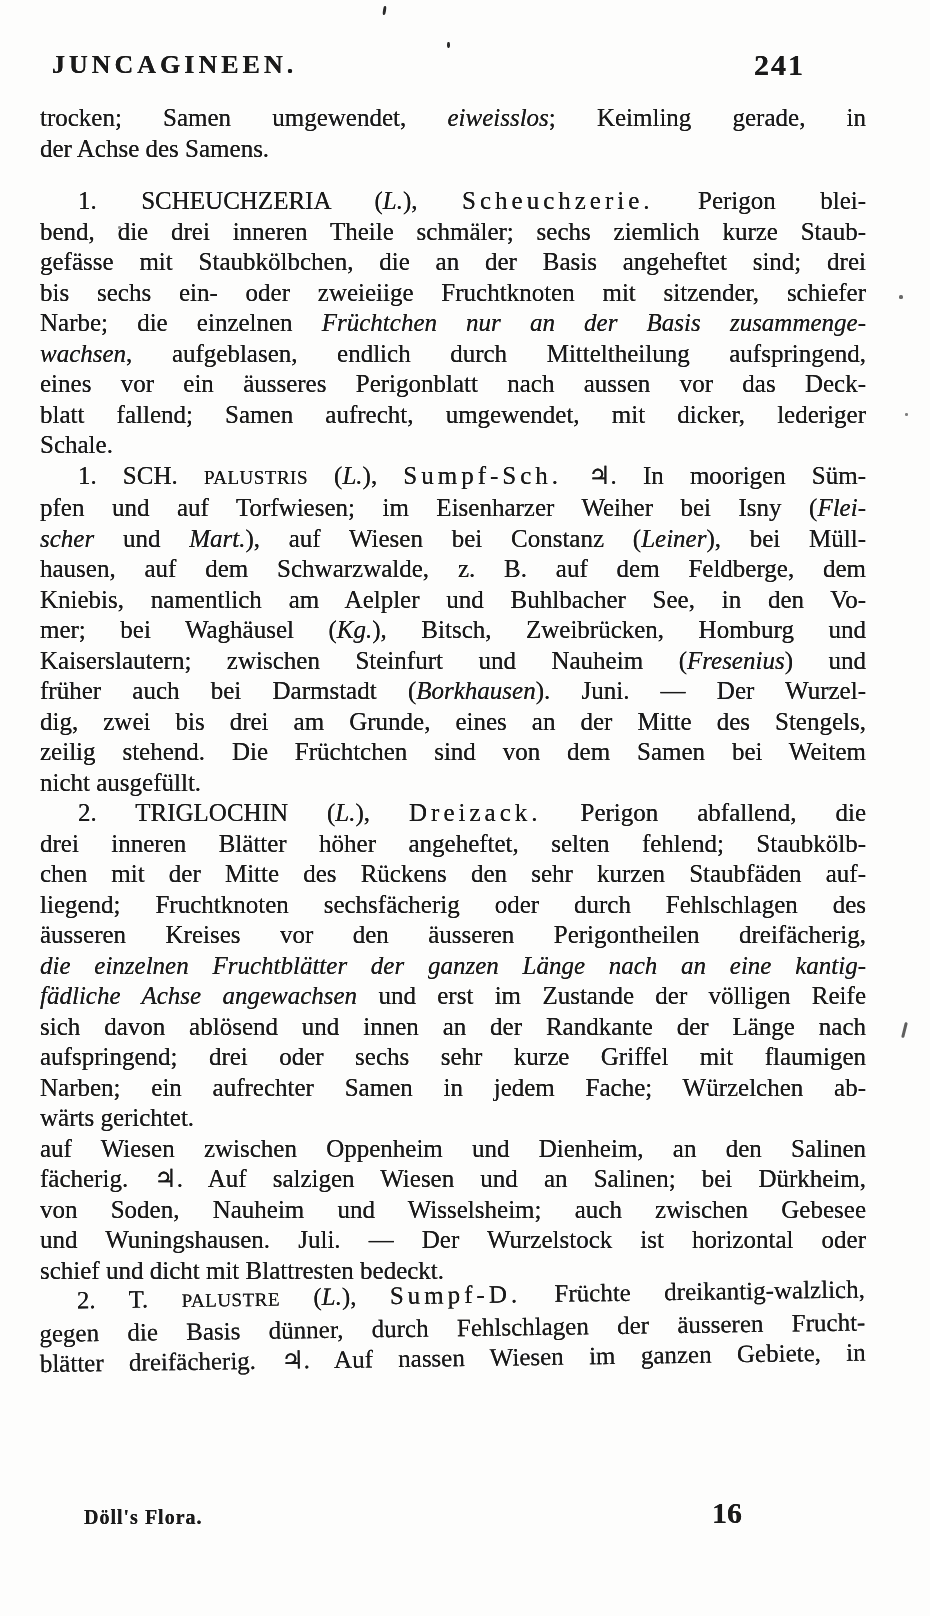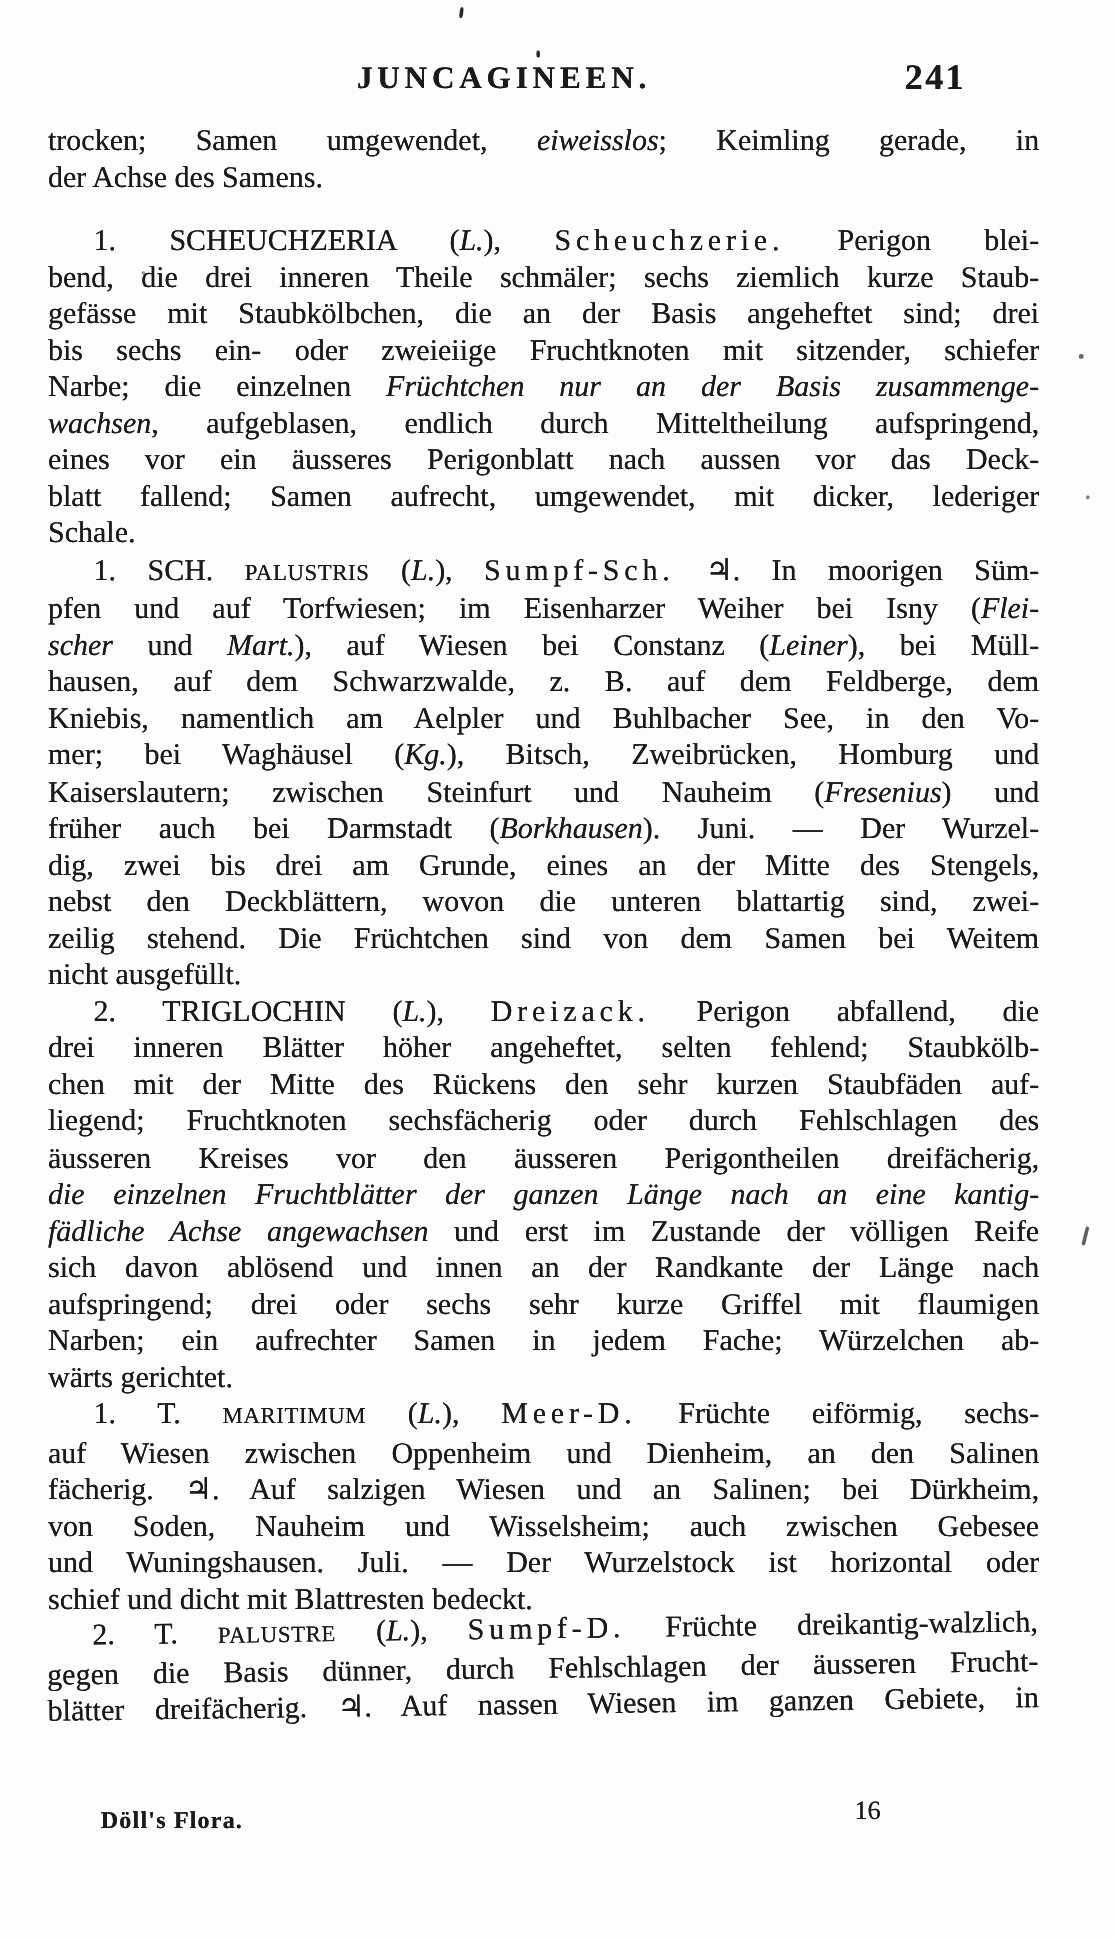--- a/index.html
+++ b/index.html
@@ -10,21 +10,21 @@
     font-family:"Liberation Serif","DejaVu Serif",serif;
     color:var(--ink);
     overflow:hidden;
   }
   .page { position:relative; width:930px; height:1616px; }
   .scan-text { text-shadow:0 0 .45px currentColor; }
 
   
   .header { position:absolute; top:50px; left:52px; right:52px; height:40px; }
   .htitle {
-    position:absolute; left:0; right:90px; text-align:center;
+    position:absolute; left:0; right:90px; 
     font-size:26px; font-weight:bold; letter-spacing:4px;
   }
   .pnum {
     position:absolute; right:73px; top:-2px;
     font-size:30px; font-weight:bold; letter-spacing:2px;
   }
 
   
   .textblock {
     position:absolute; top:103px; left:40px; width:826px;
@@ -38,21 +38,21 @@
   .sc { font-size:0.76em; letter-spacing:0.5px; }
   .sp { letter-spacing:4px; }
 
   
   .footer-imprint {
     position:absolute; left:84px; top:1506px;
     font-size:20px; font-weight:bold; letter-spacing:1px;text-align:right;
   }
   .footer-sig {
     position:absolute; left:712px; top:1496px;
-    font-size:22px; font-weight:normal;
+    font-size:30px; font-weight:bold;
   }
 
   
   .speck { position:absolute; background:#2a2a2a; border-radius:40%; }
   .sp1 { left:383px; top:6px;    width:3px; height:9px; transform:rotate(8deg); }
   .sp2 { left:447px; top:42px;   width:3px; height:6px; }
   .sp3 { left:899px; top:295px;  width:4px; height:4px; opacity:.7; }
   .sp4 { left:903px; top:1022px; width:3px; height:16px; transform:rotate(14deg); border-radius:2px; opacity:.75; }
   .sp5 { left:905px; top:413px;  width:3px; height:3px; opacity:.6; }
   .sp6 { left:118px; top:226px;  width:3px; height:3px; opacity:.5; }
@@ -86,39 +86,37 @@
       <div class="para">
         <div class="line just first"><span>1. SCH. </span><span class="sc">PALUSTRIS</span><span> (</span><span class="it">L.</span><span>), </span><span class="sp">Sumpf-Sch.</span><span> ♃. In moorigen Süm-</span></div>
         <div class="line just"><span>pfen und auf Torfwiesen; im Eisenharzer Weiher bei Isny (</span><span class="it">Flei-</span></div>
         <div class="line just"><span class="it">scher</span><span> und </span><span class="it">Mart.</span><span>), auf Wiesen bei Constanz (</span><span class="it">Leiner</span><span>), bei Müll-</span></div>
         <div class="line just"><span>hausen, auf dem Schwarzwalde, z. B. auf dem Feldberge, dem</span></div>
         <div class="line just"><span>Kniebis, namentlich am Aelpler und Buhlbacher See, in den Vo-</span></div>
         <div class="line just"><span>mer; bei Waghäusel (</span><span class="it">Kg.</span><span>), Bitsch, Zweibrücken, Homburg und</span></div>
         <div class="line just"><span>Kaiserslautern; zwischen Steinfurt und Nauheim (</span><span class="it">Fresenius</span><span>) und</span></div>
         <div class="line just"><span>früher auch bei Darmstadt (</span><span class="it">Borkhausen</span><span>). Juni. — Der Wurzel-</span></div>
         <div class="line just"><span>dig, zwei bis drei am Grunde, eines an der Mitte des Stengels,</span></div>
-        <div class="line just"><span>nebst den Deckblättern, wovon die unteren blattartig sind, zwei-</span></div>
         <div class="line just"><span>zeilig stehend. Die Früchtchen sind von dem Samen bei Weitem</span></div>
         <div class="line"><span>nicht ausgefüllt.</span></div>
       </div>
       <div class="para">
         <div class="line just first"><span>2. TRIGLOCHIN (</span><span class="it">L.</span><span>), </span><span class="sp">Dreizack.</span><span> Perigon abfallend, die</span></div>
         <div class="line just"><span>drei inneren Blätter höher angeheftet, selten fehlend; Staubkölb-</span></div>
         <div class="line just"><span>chen mit der Mitte des Rückens den sehr kurzen Staubfäden auf-</span></div>
         <div class="line just"><span>liegend; Fruchtknoten sechsfächerig oder durch Fehlschlagen des</span></div>
         <div class="line just"><span>äusseren Kreises vor den äusseren Perigontheilen dreifächerig,</span></div>
         <div class="line just"><span class="it">die einzelnen Fruchtblätter der ganzen Länge nach an eine kantig-</span></div>
         <div class="line just"><span class="it">fädliche Achse angewachsen</span><span> und erst im Zustande der völligen Reife</span></div>
         <div class="line just"><span>sich davon ablösend und innen an der Randkante der Länge nach</span></div>
         <div class="line just"><span>aufspringend; drei oder sechs sehr kurze Griffel mit flaumigen</span></div>
         <div class="line just"><span>Narben; ein aufrechter Samen in jedem Fache; Würzelchen ab-</span></div>
         <div class="line"><span>wärts gerichtet.</span></div>
       </div>
       <div class="para">
-        <div class="line just first"><span>1. T. </span><span class="sc">MARITIMUM</span><span> (</span><span class="it">L.</span><span>), </span><span class="sp">Meer-D.</span><span> Früchte eiförmig, sechs-</span></div>
         <div class="line just"><span>auf Wiesen zwischen Oppenheim und Dienheim, an den Salinen</span></div>
         <div class="line just"><span>fächerig. ♃. Auf salzigen Wiesen und an Salinen; bei Dürkheim,</span></div>
         <div class="line just"><span>von Soden, Nauheim und Wisselsheim; auch zwischen Gebesee</span></div>
         <div class="line just"><span>und Wuningshausen. Juli. — Der Wurzelstock ist horizontal oder</span></div>
         <div class="line"><span>schief und dicht mit Blattresten bedeckt.</span></div>
       </div>
       <div class="para" style="transform: rotate(-0.8deg); transform-origin: left bottom;">
         <div class="line just first"><span>2. T. </span><span class="sc">PALUSTRE</span><span> (</span><span class="it">L.</span><span>), </span><span class="sp">Sumpf-D.</span><span> Früchte dreikantig-walzlich,</span></div>
         <div class="line just"><span>gegen die Basis dünner, durch Fehlschlagen der äusseren Frucht-</span></div>
         <div class="line just"><span>blätter dreifächerig. ♃. Auf nassen Wiesen im ganzen Gebiete, in</span></div>

